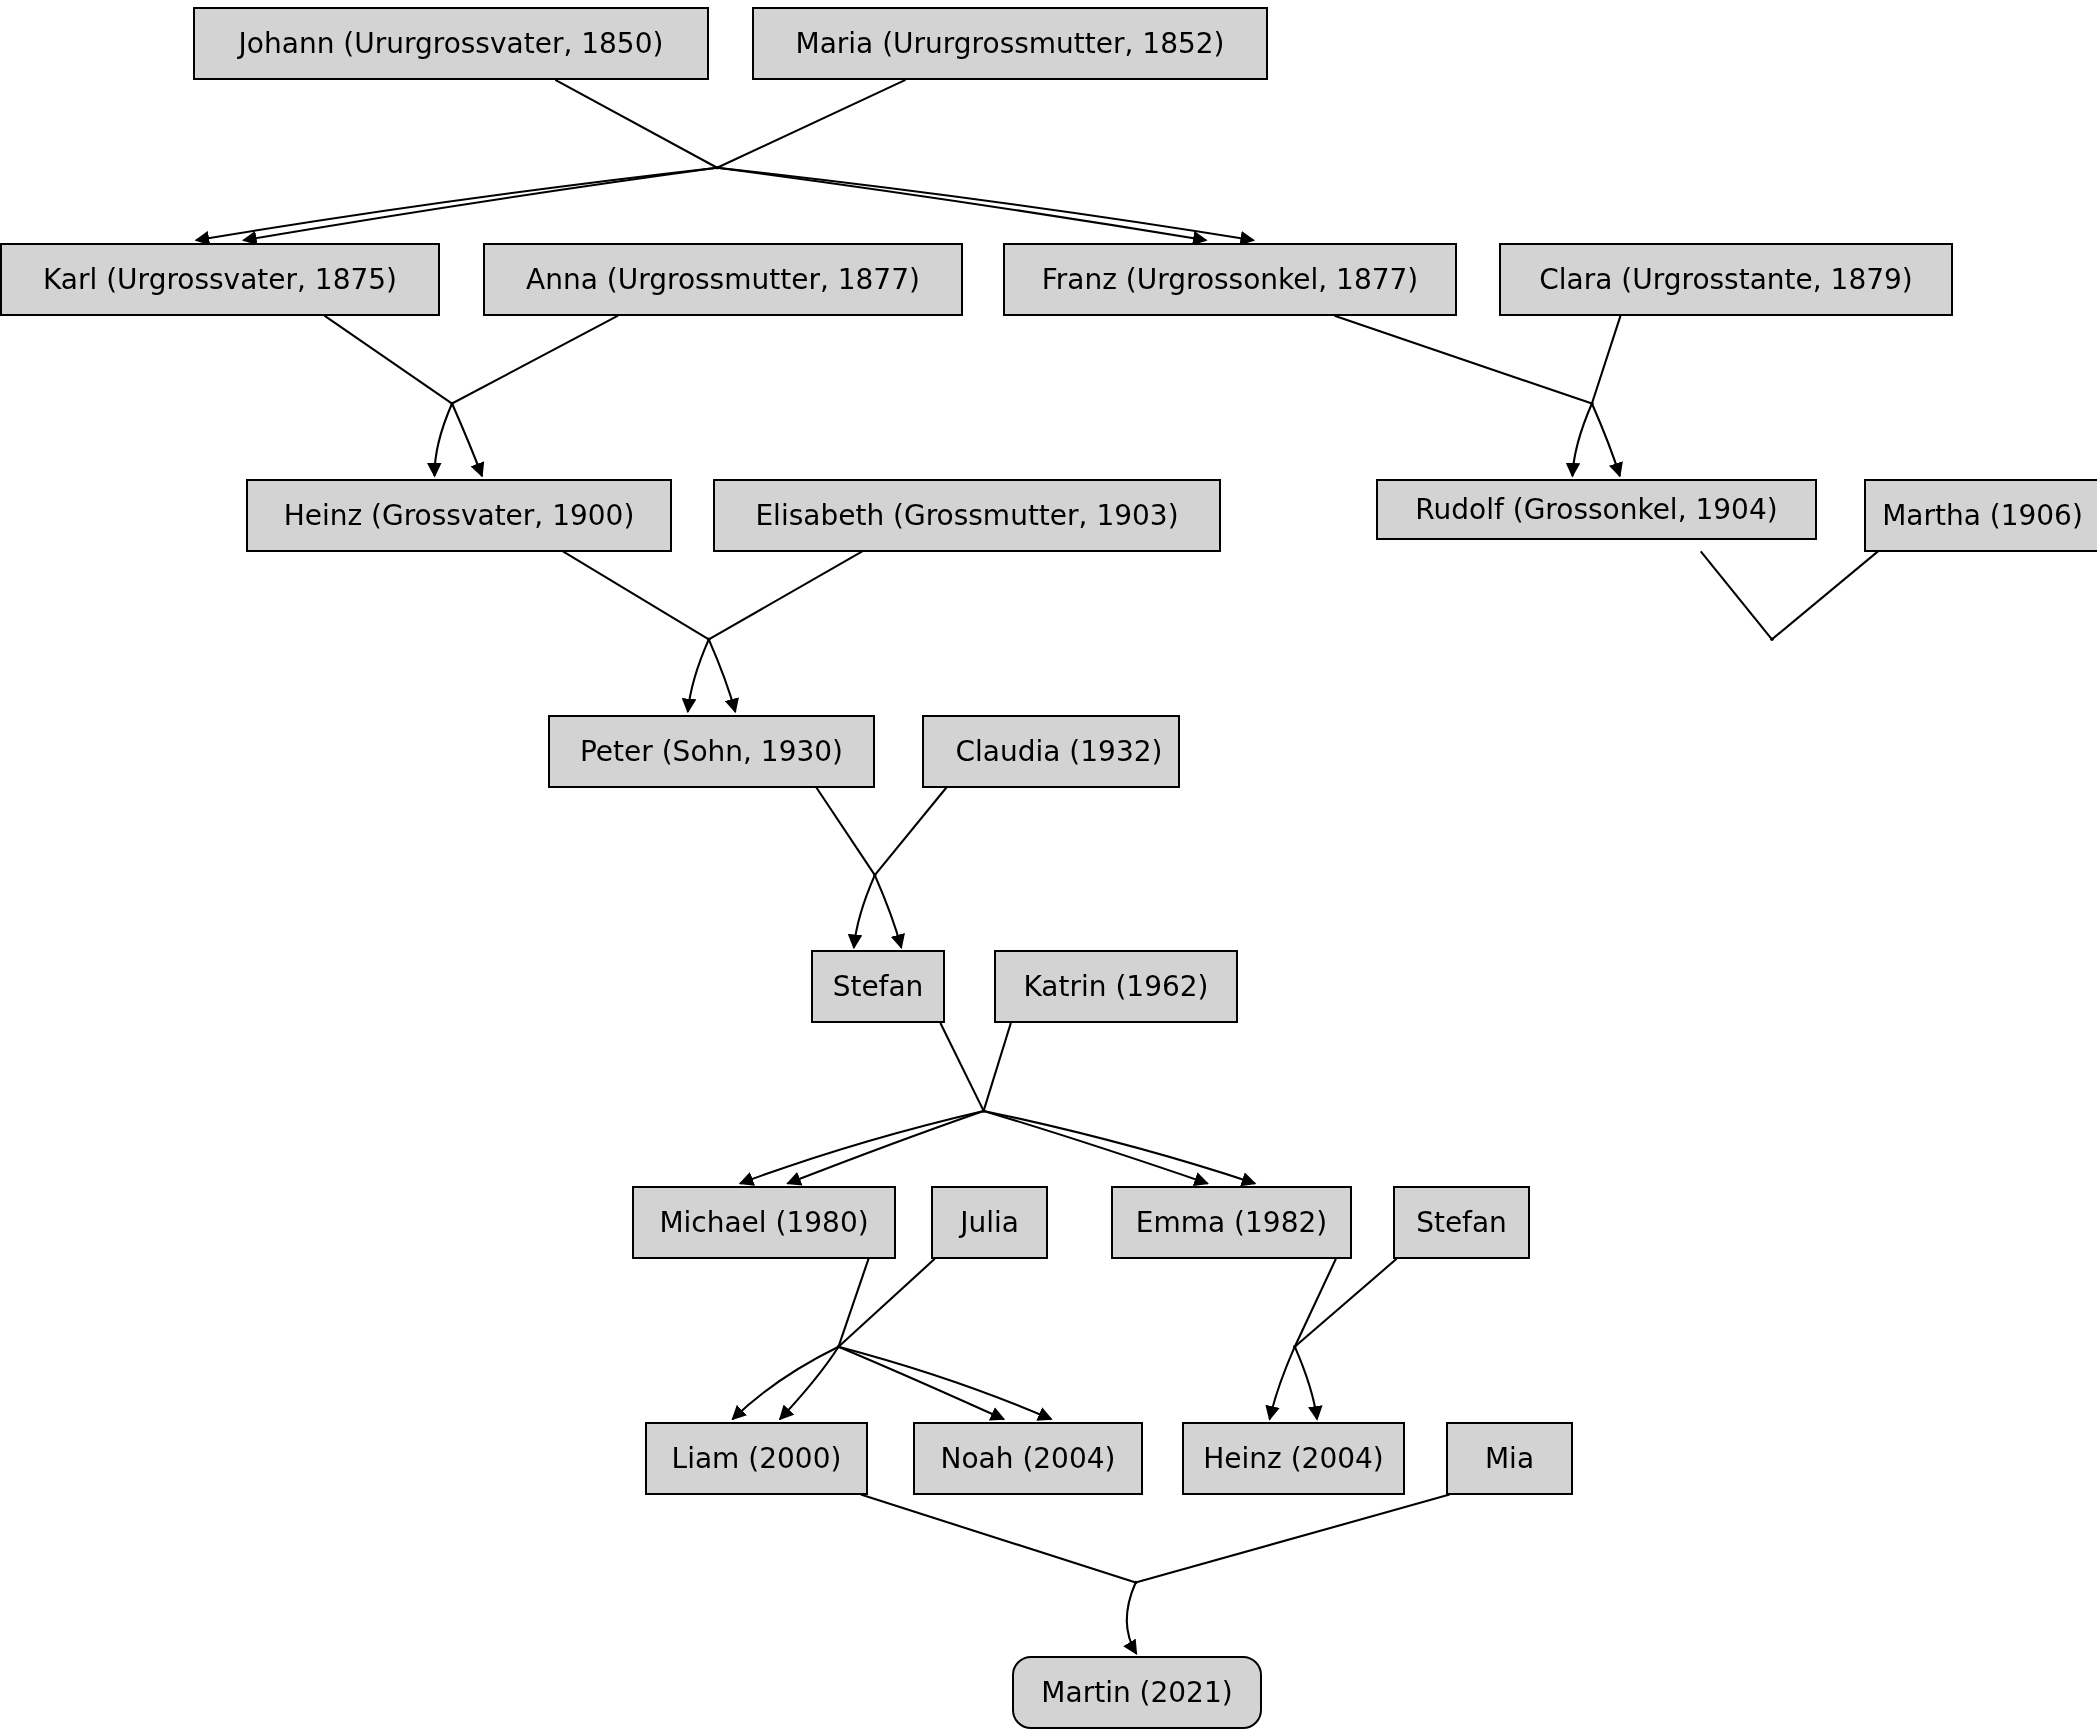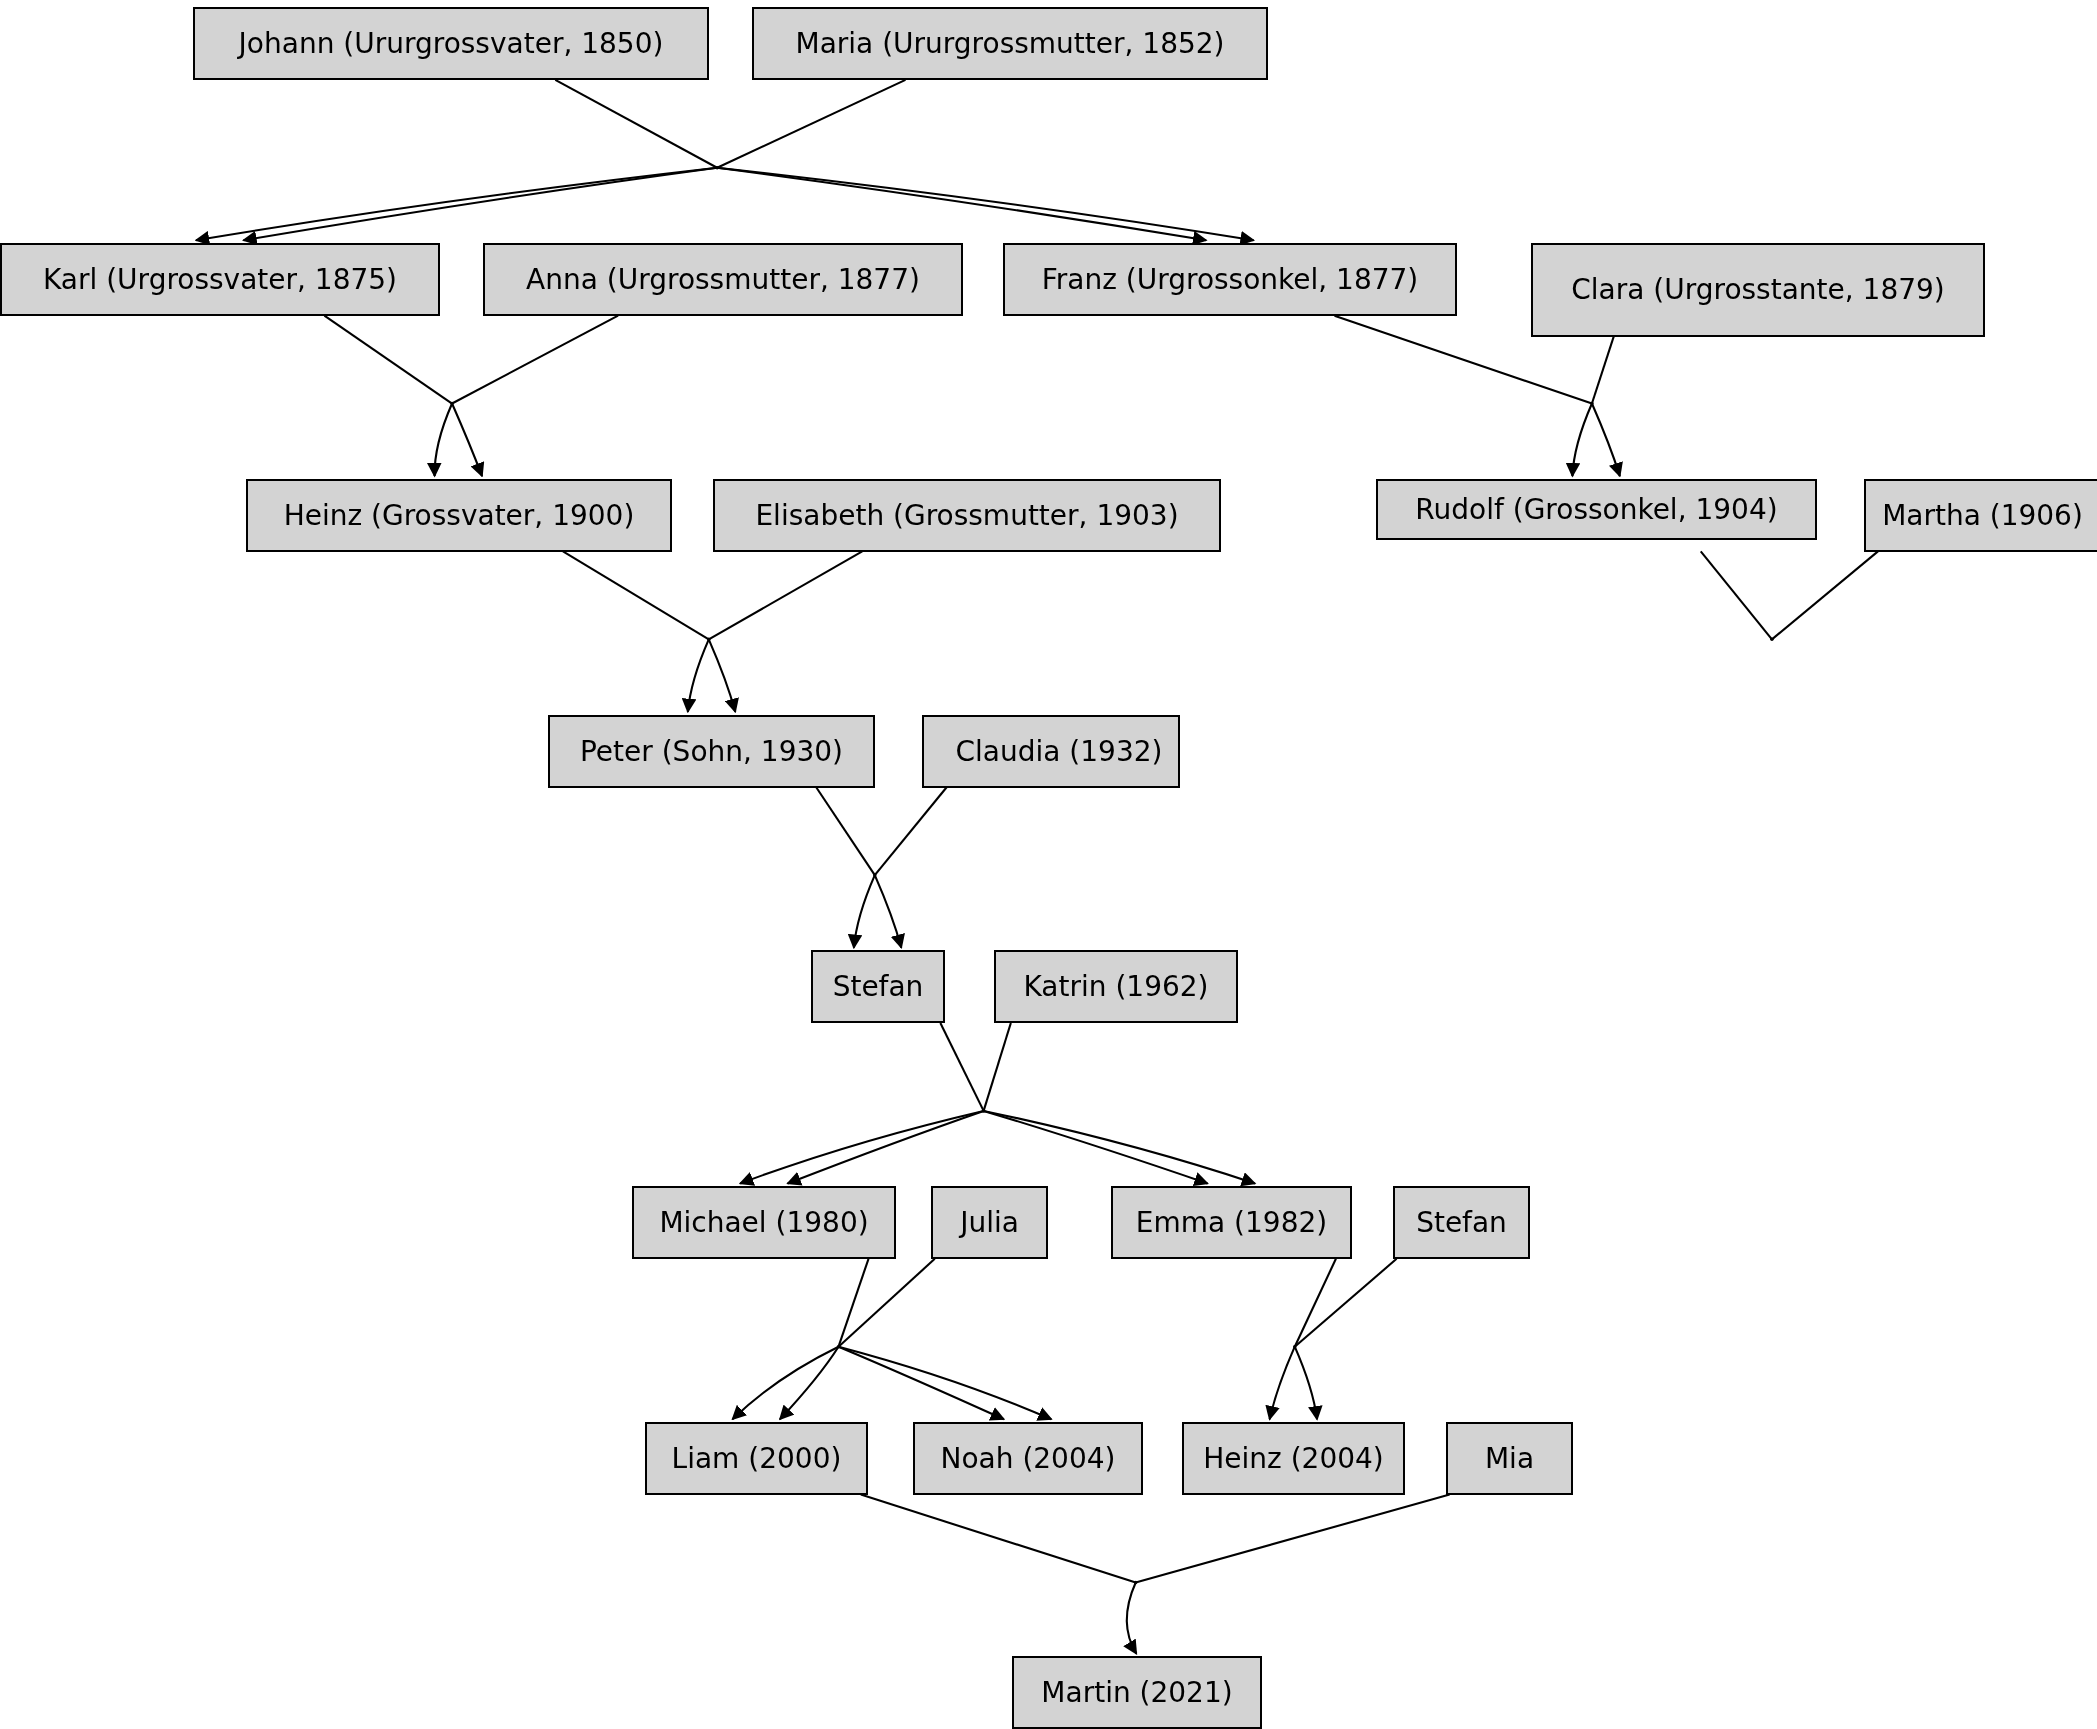--- a/index.html
+++ b/index.html
@@ -120,21 +120,21 @@
       </div>
       <div class="node" style="left: 0px; top: 243px; width: 440px; height: 73px;">
         <span class="node-label">Karl (Urgrossvater, 1875)</span>
       </div>
       <div class="node" style="left: 483px; top: 243px; width: 480px; height: 73px;">
         <span class="node-label">Anna (Urgrossmutter, 1877)</span>
       </div>
       <div class="node" style="left: 1003px; top: 243px; width: 454px; height: 73px;">
         <span class="node-label">Franz (Urgrossonkel, 1877)</span>
       </div>
-      <div class="node" style="left: 1499px; top: 243px; width: 454px; height: 94px; margin-left: 32px;">
+      <div class="node" style="left: 1499px; top: 243px; width: 454px; height: 73px;">
         <span class="node-label">Clara (Urgrosstante, 1879)</span>
       </div>
       <div class="node" style="left: 246px; top: 479px; width: 426px; height: 73px;">
         <span class="node-label">Heinz (Grossvater, 1900)</span>
       </div>
       <div class="node" style="left: 713px; top: 479px; width: 508px; height: 73px;">
         <span class="node-label">Elisabeth (Grossmutter, 1903)</span>
       </div>
       <div class="node" style="left: 1376px; top: 479px; width: 441px; height: 61px;">
         <span class="node-label">Rudolf (Grossonkel, 1904)</span>
@@ -171,18 +171,18 @@
       </div>
       <div class="node" style="left: 913px; top: 1422px; width: 230px; height: 73px;">
         <span class="node-label">Noah (2004)</span>
       </div>
       <div class="node" style="left: 1182px; top: 1422px; width: 223px; height: 73px;">
         <span class="node-label">Heinz (2004)</span>
       </div>
       <div class="node" style="left: 1446px; top: 1422px; width: 127px; height: 73px;">
         <span class="node-label">Mia</span>
       </div>
-      <div class="node" style="left: 1012px; top: 1656px; width: 250px; height: 73px;">
+      <div class="node" style="left: 1012px; top: 1656px; width: 250px; height: 73px; border-radius: 19px;">
         <span class="node-label">Martin (2021)</span>
       </div>
     </div>
 </div>
 
 
 </body></html>

